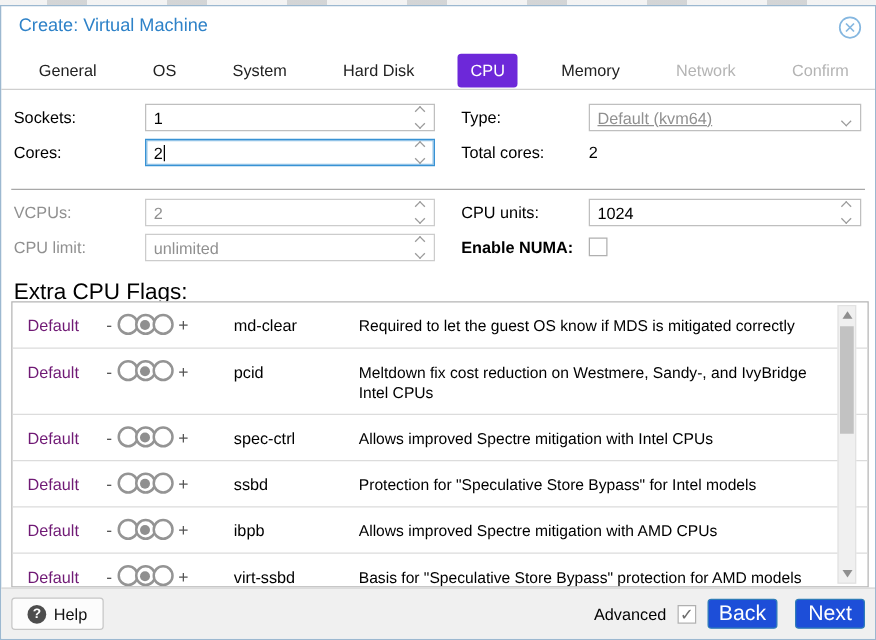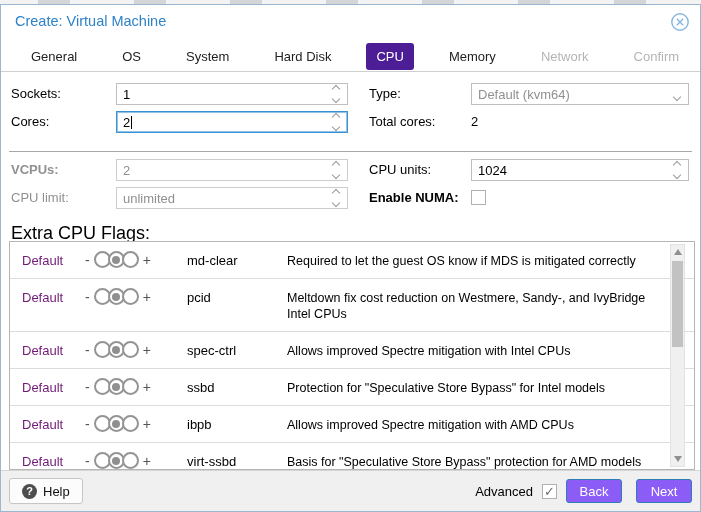--- a/index.html
+++ b/index.html
@@ -17,32 +17,32 @@
   
   .dlg-header { position:absolute; top:0; left:0; right:0; height:34px; }
   .dlg-title { position:absolute; left:14px; top:8px; font-size:14.5px; color:#2e82c8; }
   .close-btn { position:absolute; right:10px; top:7px; width:20px; height:20px; cursor:pointer; }
 
   
   .tabbar { position:absolute; top:36px; left:0; right:0; height:31px;
     display:flex; align-items:center; padding-left:20px; gap:25px;
     border-bottom:1px solid #cfcfcf; }
   .tab { font-size:13px; color:#222; padding:6px 10px; border-radius:3px; cursor:pointer; white-space:nowrap;text-align:right; }
-  .tab.active { background:#4c1d95; color:#fff; }
+  .tab.active { background:#6d28d9; color:#fff; }
   .tab.disabled { color:#b4b4b4; cursor:default; }
 
   
   .flabel { position:absolute; font-size:13px; color:#000; height:22px; line-height:22px; }
   .flabel.dis { color:#909090; }
   .field { position:absolute; height:22px; border:1px solid #bfbfbf; background:#fff;
     display:flex; align-items:center; font-size:13px; color:#000; }
   .field.dis { color:#909090; border-color:#cccccc; }
   .field.focused { border-color:#3892d4; box-shadow:inset 0 0 0 1px rgba(56,146,212,.55); }
   .field .val { flex:1; padding-left:6px; white-space:nowrap; overflow:hidden; }
-  .field.placeholder .val { color:#909090; }
+  .field.placeholder .val { color:#909090;text-decoration:underline; }
   .caret { width:1px; height:13px; background:#000; margin-left:1px; }
   .spin-icons { width:20px; display:flex; flex-direction:column; align-items:center;
     gap:4px; padding-right:2px; cursor:pointer; }
   .chev { width:6px; height:6px; border-right:1.4px solid #9a9a9a; border-bottom:1.4px solid #9a9a9a; }
   .chev.up { transform:rotate(-135deg); margin-top:3px; }
   .chev.down { transform:rotate(45deg); margin-bottom:3px; }
   .combo-trigger { width:22px; display:flex; justify-content:center; cursor:pointer; }
   .static-val { position:absolute; font-size:13px; color:#000; height:22px; line-height:22px; }
   .divider { position:absolute; left:8px; right:8px; border-top:1px solid #a8a8a8; }
 
@@ -84,22 +84,22 @@
   
   .footer { position:absolute; left:0; right:0; bottom:0; height:41px;
     background:#f0f0f0; border-top:1px solid #d5d5d5;
     display:flex; align-items:center; padding:0 8px; }
   .help-btn { height:26px; background:#fcfcfc; border:1px solid #c6c6c6; border-radius:3px;
     display:flex; align-items:center; gap:6px; padding:0 12px; font-size:13px; color:#111; cursor:pointer; }
   .help-ico { width:15px; height:15px; border-radius:50%; background:#4d4d4d; color:#fff;
     font-size:11px; font-weight:bold; display:flex; align-items:center; justify-content:center; }
   .footer-right { margin-left:auto; display:flex; align-items:center; gap:9px; }
   .adv-label { font-size:13px; color:#000; }
-  .btn-blue { width:56px; height:24px; background:#8b5cf6; border:1px solid #2e7cb8; border-radius:3px;
-    color:#fff; font-size:13px; display:flex; align-items:center; justify-content:center; cursor:pointer; }
+  .btn-blue { width:56px; height:24px; background:#1d4ed8; border:1px solid #2e7cb8; border-radius:3px;
+    color:#fff; font-size:17px; display:flex; align-items:center; justify-content:center; cursor:pointer; }
   .footer-right .btn-blue + .btn-blue { margin-left:5px; }
 </style>
 </head>
 <body>
 
 <div class="stage">
   <div class="bg-strip"></div>
 
   <div class="dialog">
 
@@ -155,21 +155,21 @@
       <span class="spin-icons">
           <span class="chev up"></span>
           <span class="chev down"></span>
         </span>
     </div>
     <span class="flabel" style="left:368px; top:106px;">Total cores:</span>
     <span class="static-val" style="left:470px; top:106px;">2</span>
 
     <div class="divider" style="top:146px;"></div>
 
-    <span class="flabel dis" style="left:10px; top:154px;font-weight:bold;">VCPUs:</span>
+    <span class="flabel dis" style="left:10px; top:154px;">VCPUs:</span>
     <div class="field dis" style="left:115px; top:154px; width:232px;">
       <span class="val">2</span>
       <span class="spin-icons">
           <span class="chev up"></span>
           <span class="chev down"></span>
         </span>
     </div>
     <span class="flabel" style="left:368px; top:154px;">CPU units:</span>
     <div class="field" style="left:470px; top:154px; width:218px;">
       <span class="val">1024</span>

